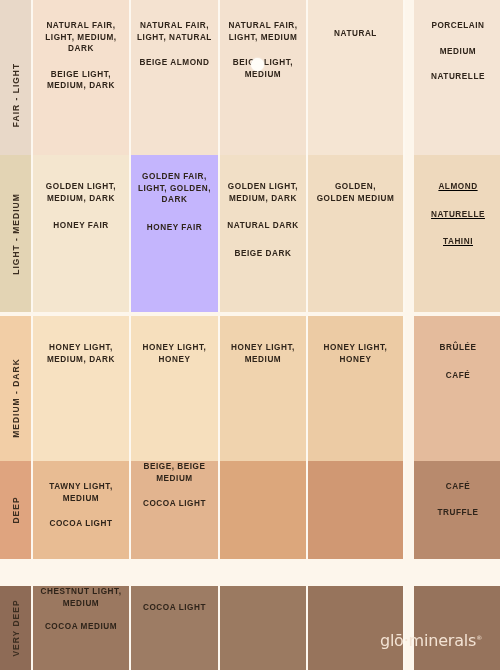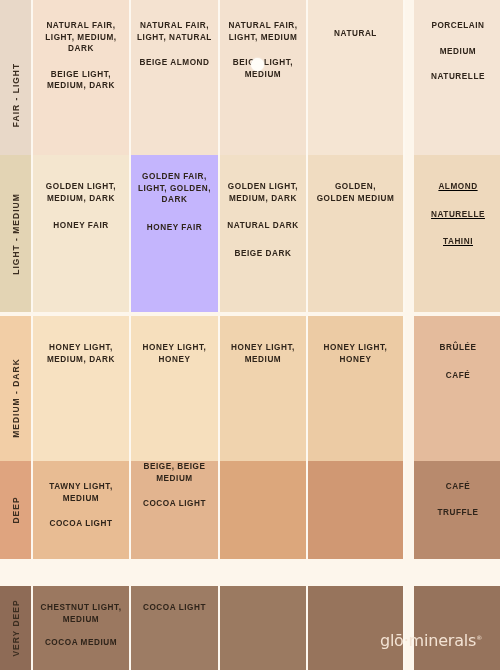--- a/index.html
+++ b/index.html
@@ -208,21 +208,21 @@
             <div class="entry">CAFÉ</div>
             <div class="entry" style="margin-top: 14px;">TRUFFLE</div>
           </div>
         </div>
       </div>
       <div class="row" style="top: 586px; height: 84px;">
         <div class="row-label" style="background: rgb(142, 107, 86);">
           <div class="row-label-text">VERY DEEP</div>
         </div>
         <div class="cells">
-          <div class="cell" style="background: rgb(155, 120, 96); flex: 0 0 98px; width: 98px; padding-top: 16px;">
+          <div class="cell" style="background: rgb(155, 120, 96); flex: 0 0 98px; width: 98px; ">
             <div class="entry">CHESTNUT LIGHT,
 MEDIUM</div>
             <div class="entry" style="margin-top: 12px;">COCOA MEDIUM</div>
           </div>
           <div class="cell" style="background: rgb(157, 124, 100); flex: 0 0 89px; width: 89px; padding-top: 16px;">
             <div class="entry">COCOA LIGHT</div>
           </div>
           <div class="cell" style="background: rgb(155, 122, 97); flex: 0 0 88px; width: 88px; padding-top: 16px;"></div>
           <div class="cell" style="background: rgb(151, 116, 92); flex: 0 0 97px; width: 97px; padding-top: 16px;"></div>
           <div class="cell" style="background: rgb(150, 115, 92); flex: 0 0 88px; width: 88px; padding-top: 16px;"></div>

